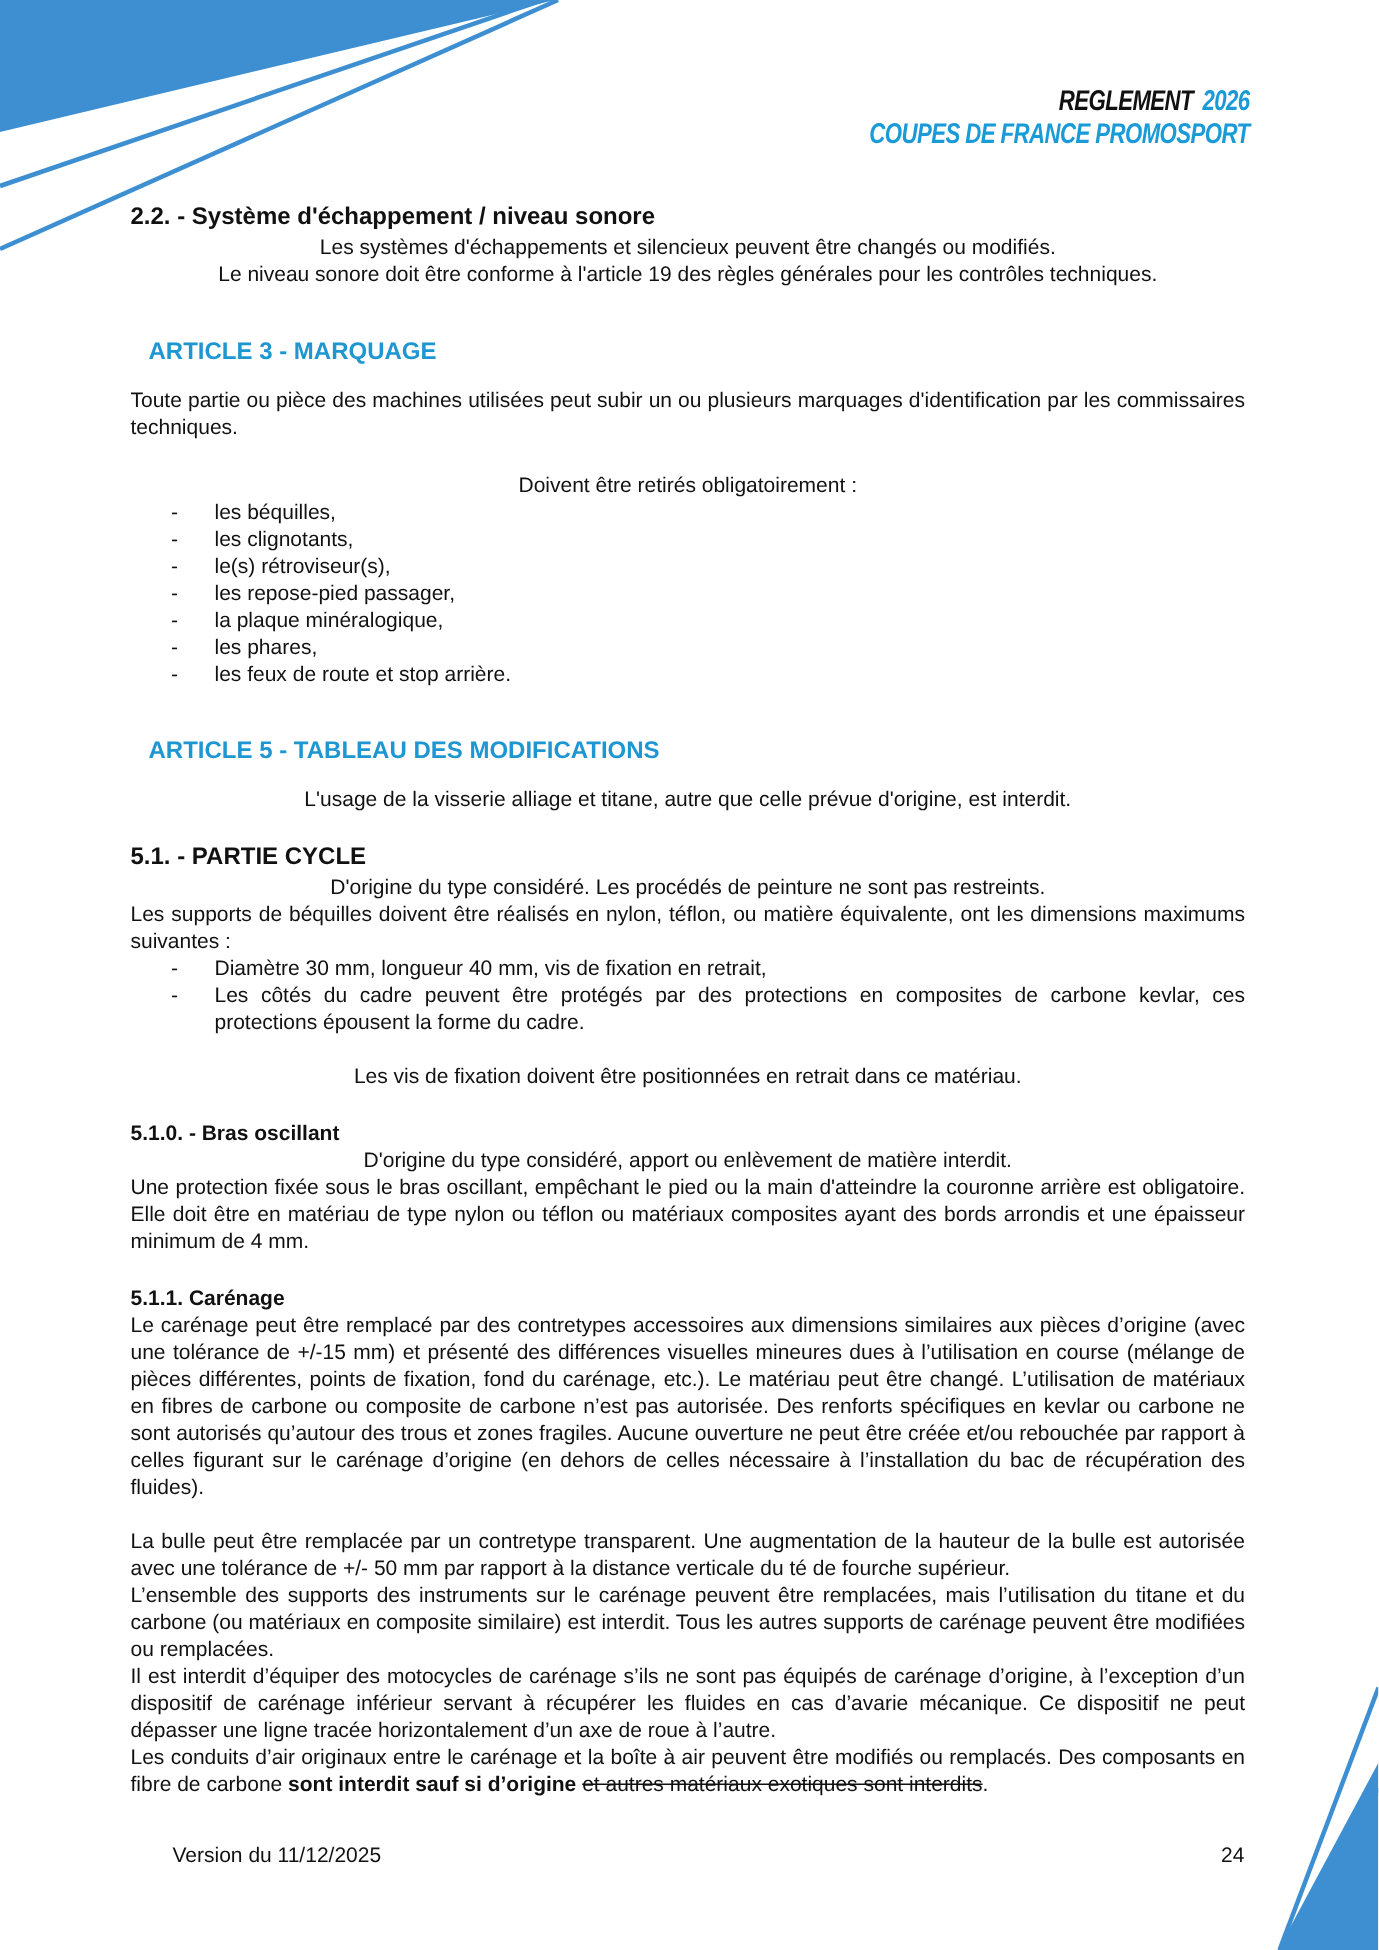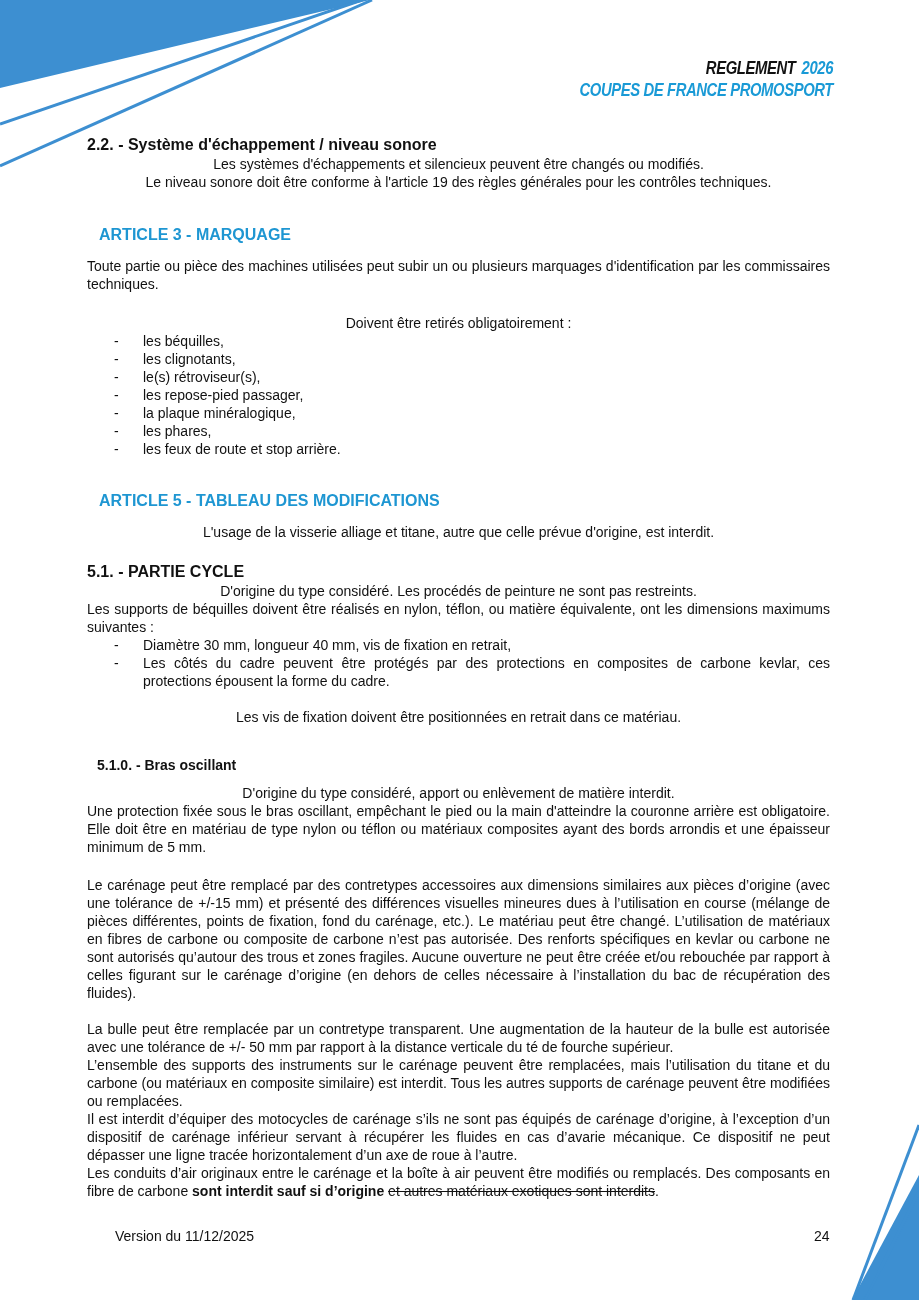--- a/index.html
+++ b/index.html
@@ -8,21 +8,21 @@
   .deco { position: absolute; }
   .brand { position: absolute; right: 86px; top: 57px; text-align: right; font-family: "Liberation Sans", sans-serif;
            font-style: italic; font-weight: bold; letter-spacing: -0.5px; transform: scaleX(0.78); transform-origin: right top; }
   .brand .l1 { font-size: 19px; line-height: 22px; }
   .brand .l1 .k { color: #111; }
   .brand .l1 .y { color: #1a9ad6; margin-left: 8px; }
   .brand .l2 { font-size: 19px; line-height: 22px; color: #1a9ad6; }
   .content { position: absolute; left: 87px; top: 135px; width: 743px; font-size: 14px; line-height: 18px; }
   .h-sub { font-weight: bold; font-size: 16px; line-height: 20px; margin: 0; }
   .h-art { color: #1e96d2; font-weight: bold; font-size: 16px; line-height: 20px; margin: 12px; }
-  .h-small { font-weight: bold; font-size: 14px; line-height: 18px; margin: 10px; }
+  .h-small { font-weight: bold; font-size: 14px; line-height: 18px; margin: 0; }
   p { margin: 0; text-align: center; }
   .just { text-align: justify; }
   ul.dash { list-style: none; margin: 0; padding: 0; }
   ul.dash li { position: relative; padding-left: 56px; }
   ul.dash li .d { position: absolute; left: 27px; top: 0; }
   .gap-s { height: 18px; }
   .gap-m { height: 19px; }
   .strike { text-decoration: line-through; }
   .footer-left { position: absolute; left: 115px; top: 1228px; font-size: 14px; }
   .footer-right { position: absolute; left: 814px; top: 1228px; font-size: 14px; }
@@ -80,23 +80,24 @@
   <ul class="dash">
     <li><span class="d">-</span><span>Diamètre 30 mm, longueur 40 mm, vis de fixation en retrait,</span></li>
     <li class="just"><span class="d">-</span><span>Les côtés du cadre peuvent être protégés par des protections en composites de carbone kevlar, ces protections épousent la forme du cadre.</span></li>
   </ul>
   <div class="gap-s"></div>
   <p>Les vis de fixation doivent être positionnées en retrait dans ce matériau.</p>
 
   <div class="gap-s" style="height:20px"></div>
   <h4 class="h-small">5.1.0. - Bras oscillant</h4>
   <p>D'origine du type considéré, apport ou enlèvement de matière interdit.</p>
-  <p class="just">Une protection fixée sous le bras oscillant, empêchant le pied ou la main d'atteindre la couronne arrière est obligatoire. Elle doit être en matériau de type nylon ou téflon ou matériaux composites ayant des bords arrondis et une épaisseur minimum de 5 mm.</p>
+  <p class="just">Une protection fixée sous le bras oscillant, empêchant le pied ou la main d'atteindre la couronne arrière est obligatoire. Elle doit être en matériau de type nylon ou téflon ou matériaux composites ayant des bords arrondis et une épaisseur minimum de 4 mm.</p>
 
   <div class="gap-s" style="height:20px"></div>
+  <h4 class="h-small">5.1.1. Carénage</h4>
   <p class="just">Le carénage peut être remplacé par des contretypes accessoires aux dimensions similaires aux pièces d’origine (avec une tolérance de +/-15  mm) et présenté des différences visuelles mineures dues à l’utilisation en course (mélange de pièces différentes, points de fixation, fond du carénage, etc.). Le matériau peut être changé. L’utilisation de matériaux en fibres de carbone ou composite de carbone n’est pas autorisée. Des renforts spécifiques en kevlar ou carbone ne sont autorisés qu’autour des trous et zones fragiles. Aucune ouverture ne peut être créée et/ou rebouchée par rapport à celles figurant sur le carénage d’origine (en dehors de celles nécessaire à l’installation du bac de récupération des fluides).</p>
   <div class="gap-s"></div>
   <p class="just">La bulle peut être remplacée par un contretype transparent. Une augmentation de la hauteur de la bulle est autorisée avec une tolérance de +/- 50 mm par rapport à la distance verticale du té de fourche supérieur.</p>
   <p class="just">L’ensemble des supports des instruments sur le carénage peuvent être remplacées, mais l’utilisation du titane et du carbone (ou matériaux en composite similaire) est interdit. Tous les autres supports de carénage peuvent être modifiées ou remplacées.</p>
   <p class="just">Il est interdit d’équiper des motocycles de carénage s’ils ne sont pas équipés de carénage d’origine, à l’exception d’un dispositif de carénage inférieur servant à récupérer les fluides en cas d’avarie mécanique. Ce dispositif ne peut dépasser une ligne tracée horizontalement d’un axe de roue à l’autre.</p>
   <p class="just"><span>Les conduits d’air originaux entre le carénage et la boîte à air peuvent être modifiés ou remplacés. Des composants en fibre de carbone </span><b>sont interdit sauf si d’origine</b><span> </span><span class="strike">et autres matériaux exotiques sont interdits</span><span>.</span></p>
 </div>
 
 <div class="footer-left">Version du 11/12/2025</div>
 <div class="footer-right">24</div>

